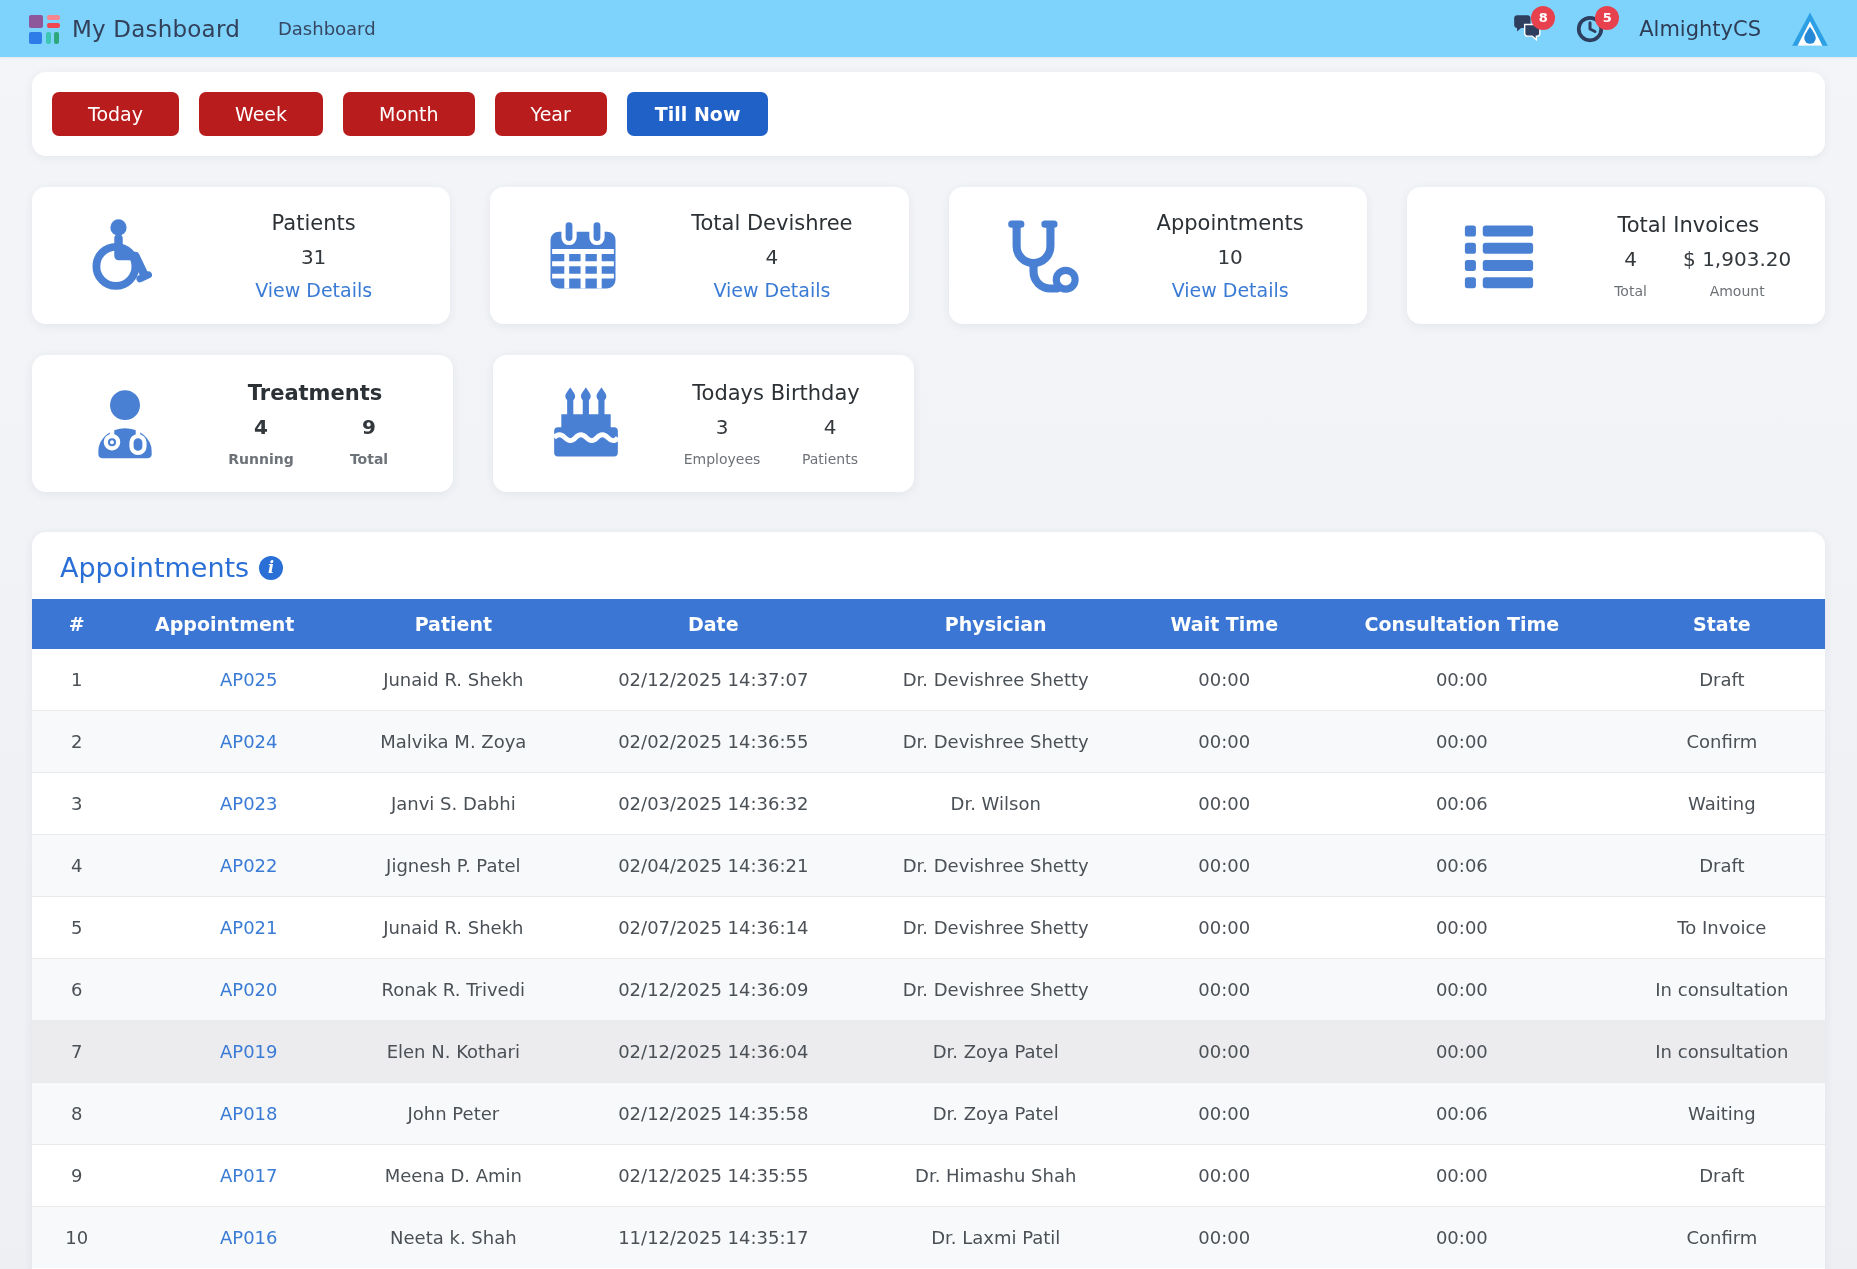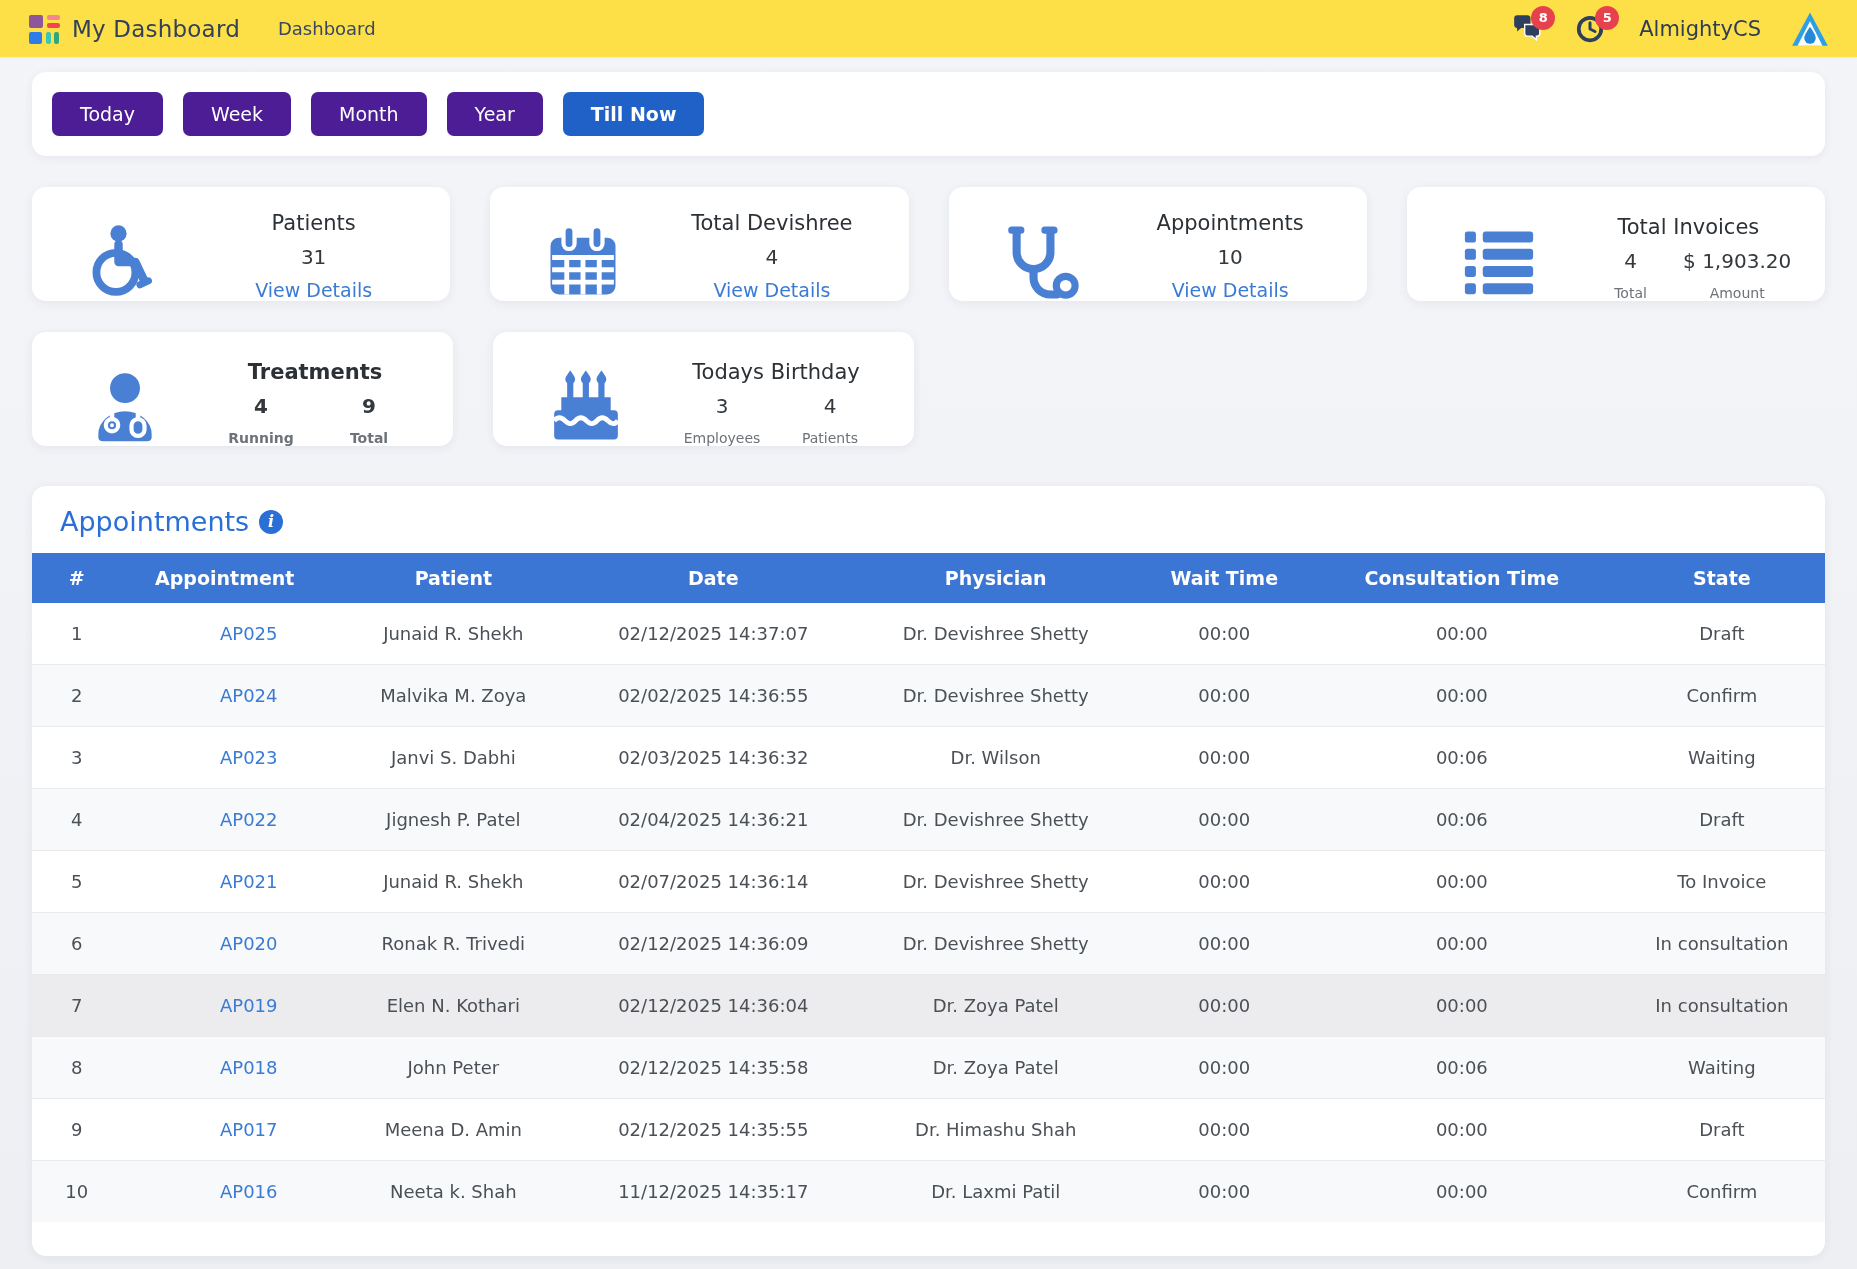--- a/index.html
+++ b/index.html
@@ -5,21 +5,21 @@
   * { margin:0; padding:0; box-sizing:border-box; }
   html,body { width:1857px; }
   body {
     font-family:"DejaVu Sans","Liberation Sans",sans-serif;
     background:linear-gradient(180deg,#f4f5f8 0%,#edeff3 100%);
     color:#3a4149;
     min-height:1269px;
   }
   
   .topbar {
-    height:57px; background:#fde047; display:flex; align-items:center;
+    height:57px; background:#7dd3fc; display:flex; align-items:center;
     padding:0 28px; box-shadow:0 1px 3px rgba(0,0,0,.06); position:relative; z-index:5;
   }
   .logo-grid { width:32px; height:32px; position:relative; margin-right:12px; }
   .logo-grid i { position:absolute; display:block; }
   .lg-purple { left:1px; top:2px;  width:14px; height:13px; background:#8e569b; border-radius:2px; }
   .lg-pink   { left:19px; top:2px; width:13px; height:5px;  background:#f5858e; border-radius:2px; }
   .lg-red    { left:19px; top:10px;width:13px; height:5px;  background:#f2464f; border-radius:2px; }
   .lg-blue   { left:1px; top:19px; width:13px; height:12px; background:#2d7ce8; border-radius:2px; }
   .lg-teal   { left:18px; top:19px;width:5px;  height:12px; background:#3ec6b4; border-radius:2px; }
   .lg-green  { left:26px; top:19px;width:5px;  height:12px; background:#2fa77c; border-radius:2px; }
@@ -35,27 +35,27 @@
   .brand { font-size:21px; color:#2e3c55; }
   
   .content { padding:15px 32px 0 32px; }
   .card {
     background:#fff; border-radius:14px;
     box-shadow:0 2px 10px rgba(40,60,100,.07);
   }
   
   .filterbar { padding:20px 20px; display:flex; gap:20px; }
   .fbtn {
-    background:#4c1d95; color:#fff; border:none; border-radius:7px;
-    font-size:19px; padding:11px 28px; cursor:pointer; font-family:inherit;
+    background:#b91c1c; color:#fff; border:none; border-radius:7px;
+    font-size:19px; padding:11px 36px; cursor:pointer; font-family:inherit;
   }
   .fbtn.active { background:#2061c7; font-weight:bold; padding:11px 28px; }
   
   .stats-row { display:flex; gap:40px; margin-top:31px; }
-  .stat-card { flex:1; height:114px; display:flex; align-items:flex-end; padding:0 10px; }
+  .stat-card { flex:1; height:137px; display:flex; align-items:center; padding:0 10px; }
   .stat-icon { width:165px; display:flex; justify-content:center; align-items:center; }
   .stat-body { flex:1; text-align:center; padding-right:20px; }
   .stat-title { font-size:21px; color:#2c3136; margin-bottom:10px; }
   .stat-value { font-size:20px; color:#33383d; margin-bottom:10px; }
   .stat-link { font-size:19px; color:#3a7bd5; cursor:pointer; text-decoration:none; display:inline-block; }
   .dual { display:flex; justify-content:space-around; }
   .dual .col { min-width:90px; }
   .dual .num { font-size:20px; color:#33383d; margin-bottom:12px; }
   .dual .lbl { font-size:14px; color:#6d7278; }
   svg.cicon { width:78px; height:78px; }

